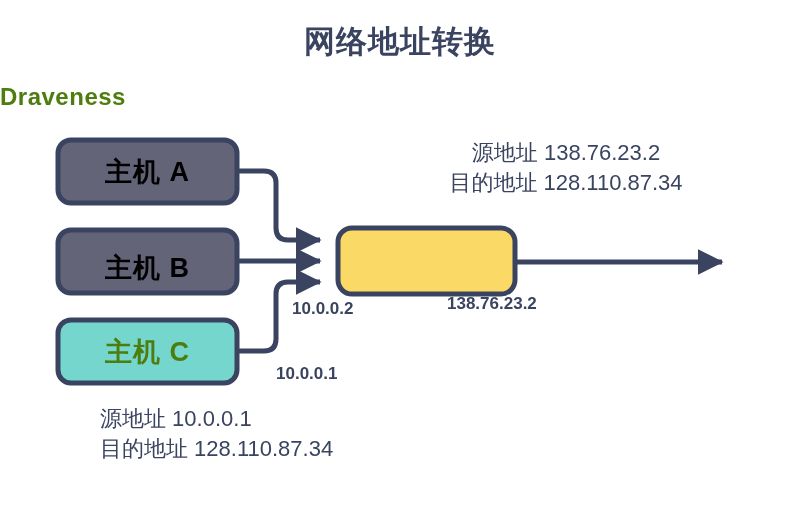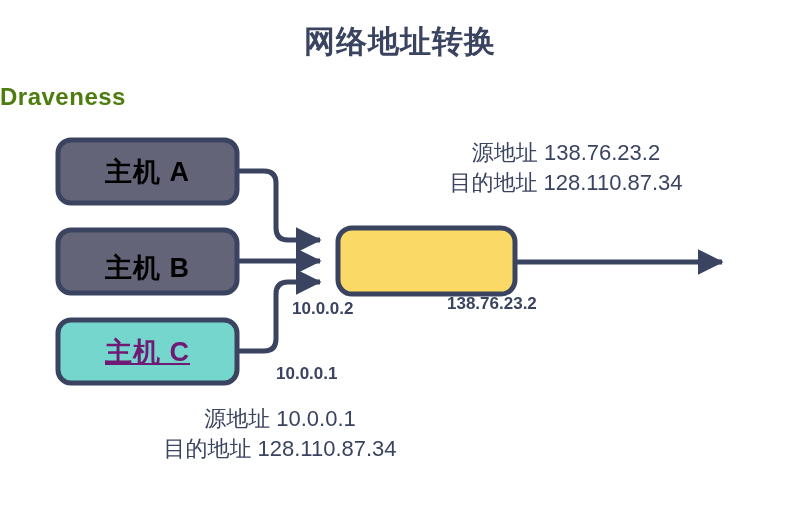--- a/index.html
+++ b/index.html
@@ -56,24 +56,23 @@
     justify-content: center;
     font-weight: bold;
     white-space: nowrap;
   }
   .host-label-dark {
     color: #000000;
     font-size: 27px;
     letter-spacing: 1px;
   }
   .host-label-navy {
-    color: #701a75;
+    color: #4d7c0f;
     font-size: 27px;
     letter-spacing: 1px;
-    text-decoration: underline;
   }
   #nat-label {
     color: #3a4460;
     font-size: 26px;
     letter-spacing: 1px;
   }
   .addr-block {
     position: absolute;
     font-weight: normal;
     color: #3a4460;
@@ -84,21 +83,20 @@
   #addr-top {
     left: 396px;
     top: 138px;
     width: 340px;
     text-align: center;
   }
   #addr-bottom {
     left: 100px;
     top: 404px;
     width: 360px;
-    text-align: center;
   }
   .ip-tag {
     position: absolute;
     font-weight: bold;
     color: #3a4460;
     font-size: 17px;
     white-space: nowrap;
   }
   #ip-host-c { left: 236px; top: 364px; margin-left: 40px; }
   #ip-host-b { left: 292px; top: 299px; }

